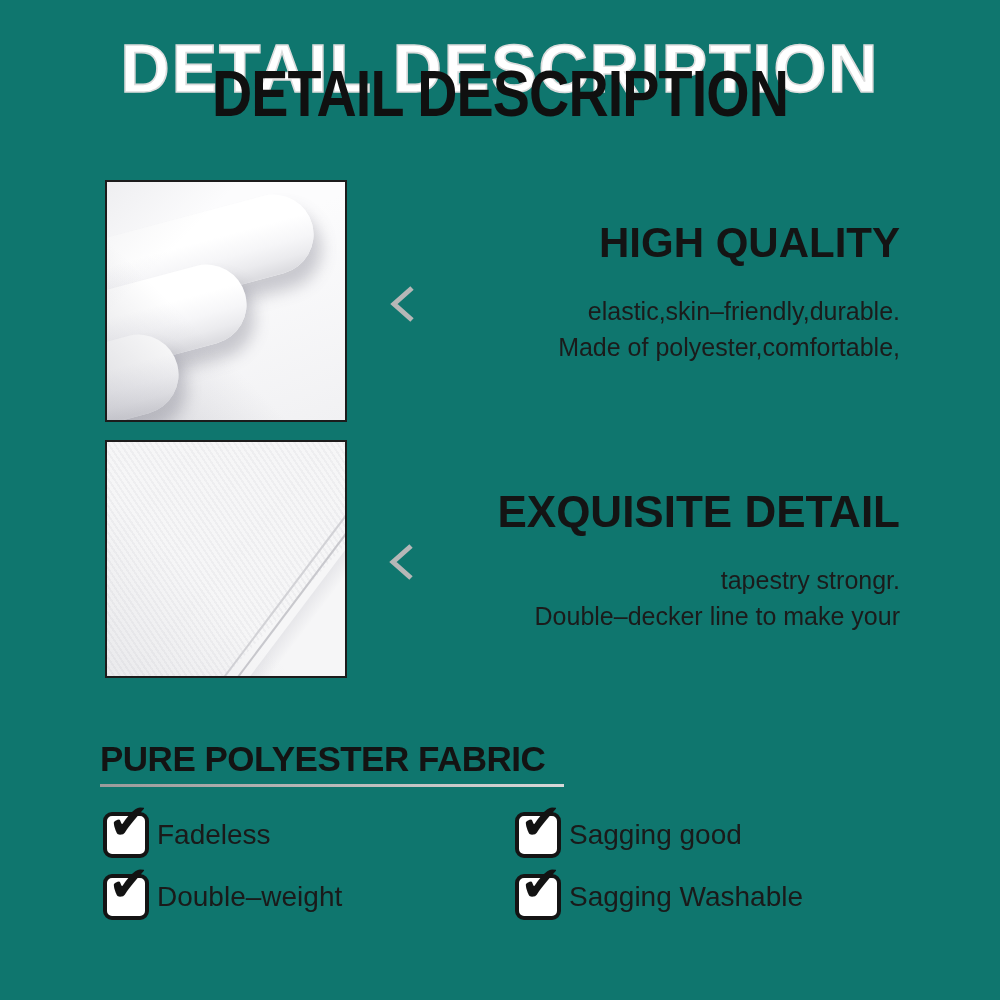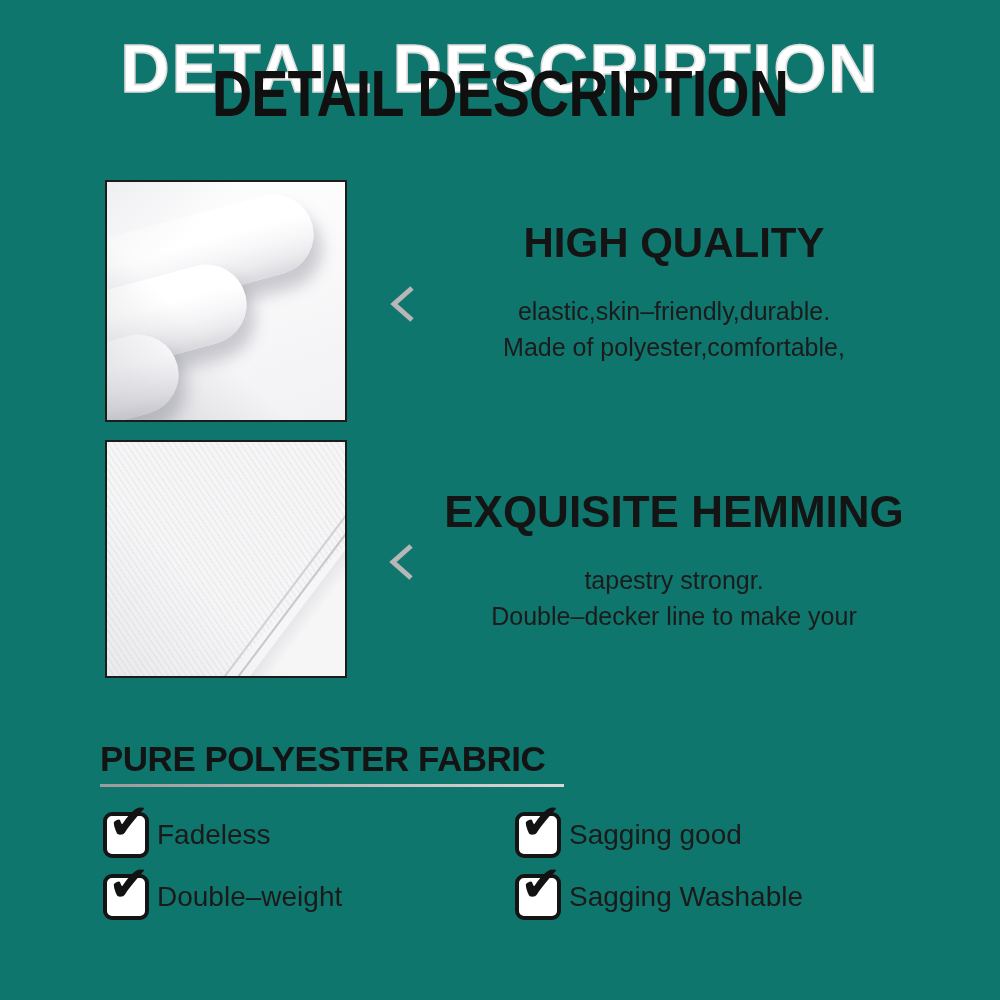--- a/index.html
+++ b/index.html
@@ -79,21 +79,21 @@
     position: absolute; inset: 0;
     background: linear-gradient(45deg, rgba(130,130,145,0.10), rgba(130,130,145,0) 40%);
   }
 
   
   .arrow { position: absolute; width: 26px; height: 38px; }
   .arrow1 { left: 389px; top: 285px; }
   .arrow2 { left: 388px; top: 543px; }
 
   
-  .rc { position: absolute; left: 434px; width: 480px; text-align: center; }
+  .rc { position: absolute; left: 420px; width: 480px; text-align: right; }
   .rc1 { top: 222px; }
   .rc2 { top: 490px; }
   .rc-heading { font-weight: 700; line-height: 1; color: #141414; white-space: nowrap; }
   .rc1 .rc-heading { font-size: 42px; }
   .rc2 .rc-heading { font-size: 44px; }
   .rc-body { font-size: 25px; line-height: 36px; color: #1b1b1b; }
   .rc1 .rc-body { margin-top: 29px; }
   .rc2 .rc-body { margin-top: 28px; }
 
   
@@ -159,21 +159,21 @@
     <div class="photo2-shade"></div>
   </div>
 
   <div class="arrow arrow2">
     <svg width="26" height="38" viewBox="0 0 26 38">
       <polyline points="23,3 5,19 23,35" fill="none" stroke="#b7b7b7" stroke-width="5"></polyline>
     </svg>
   </div>
 
   <div class="rc rc2">
-    <div class="rc-heading">EXQUISITE HEMMING</div>
+    <div class="rc-heading">EXQUISITE DETAIL</div>
     <div class="rc-body">
       <div>tapestry strongr.</div>
       <div>Double–decker line to make your</div>
     </div>
   </div>
 
   <div class="features-heading">PURE POLYESTER FABRIC</div>
   <div class="features-underline"></div>
 
   <div class="features-grid">

